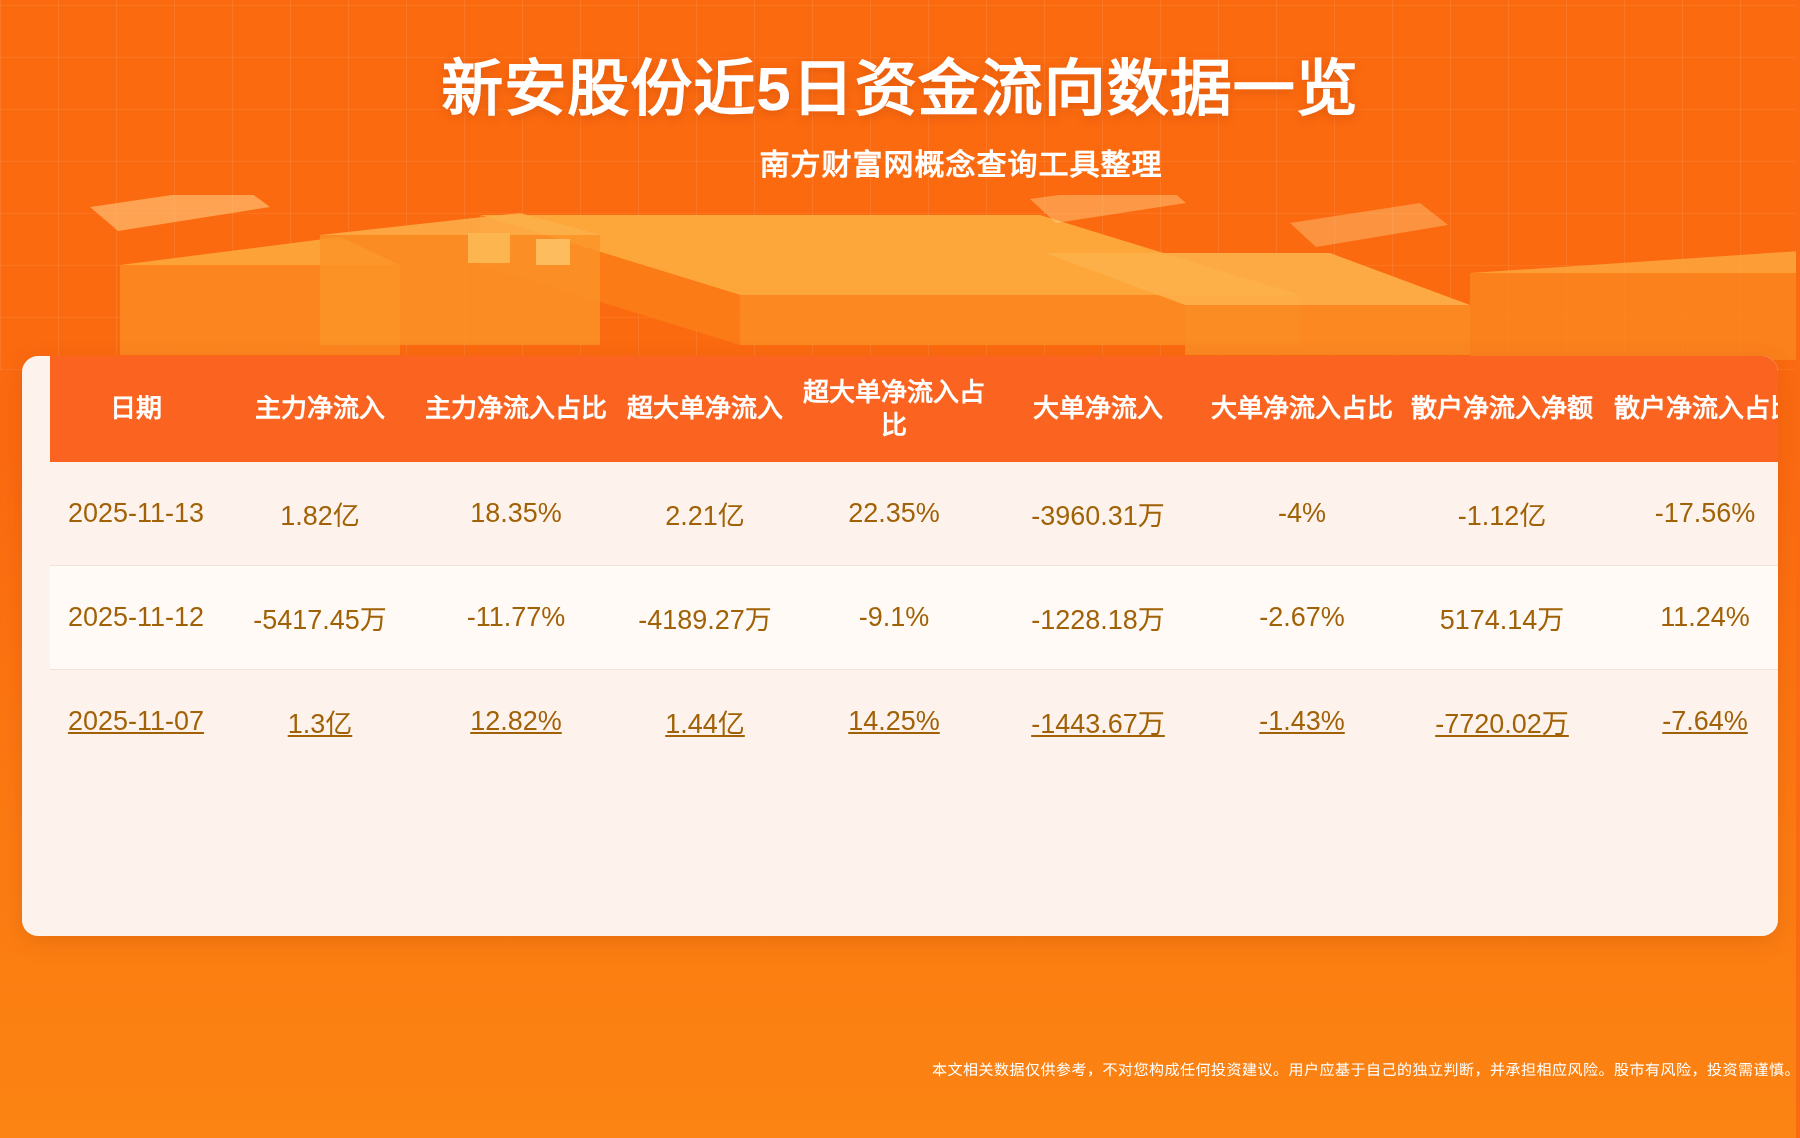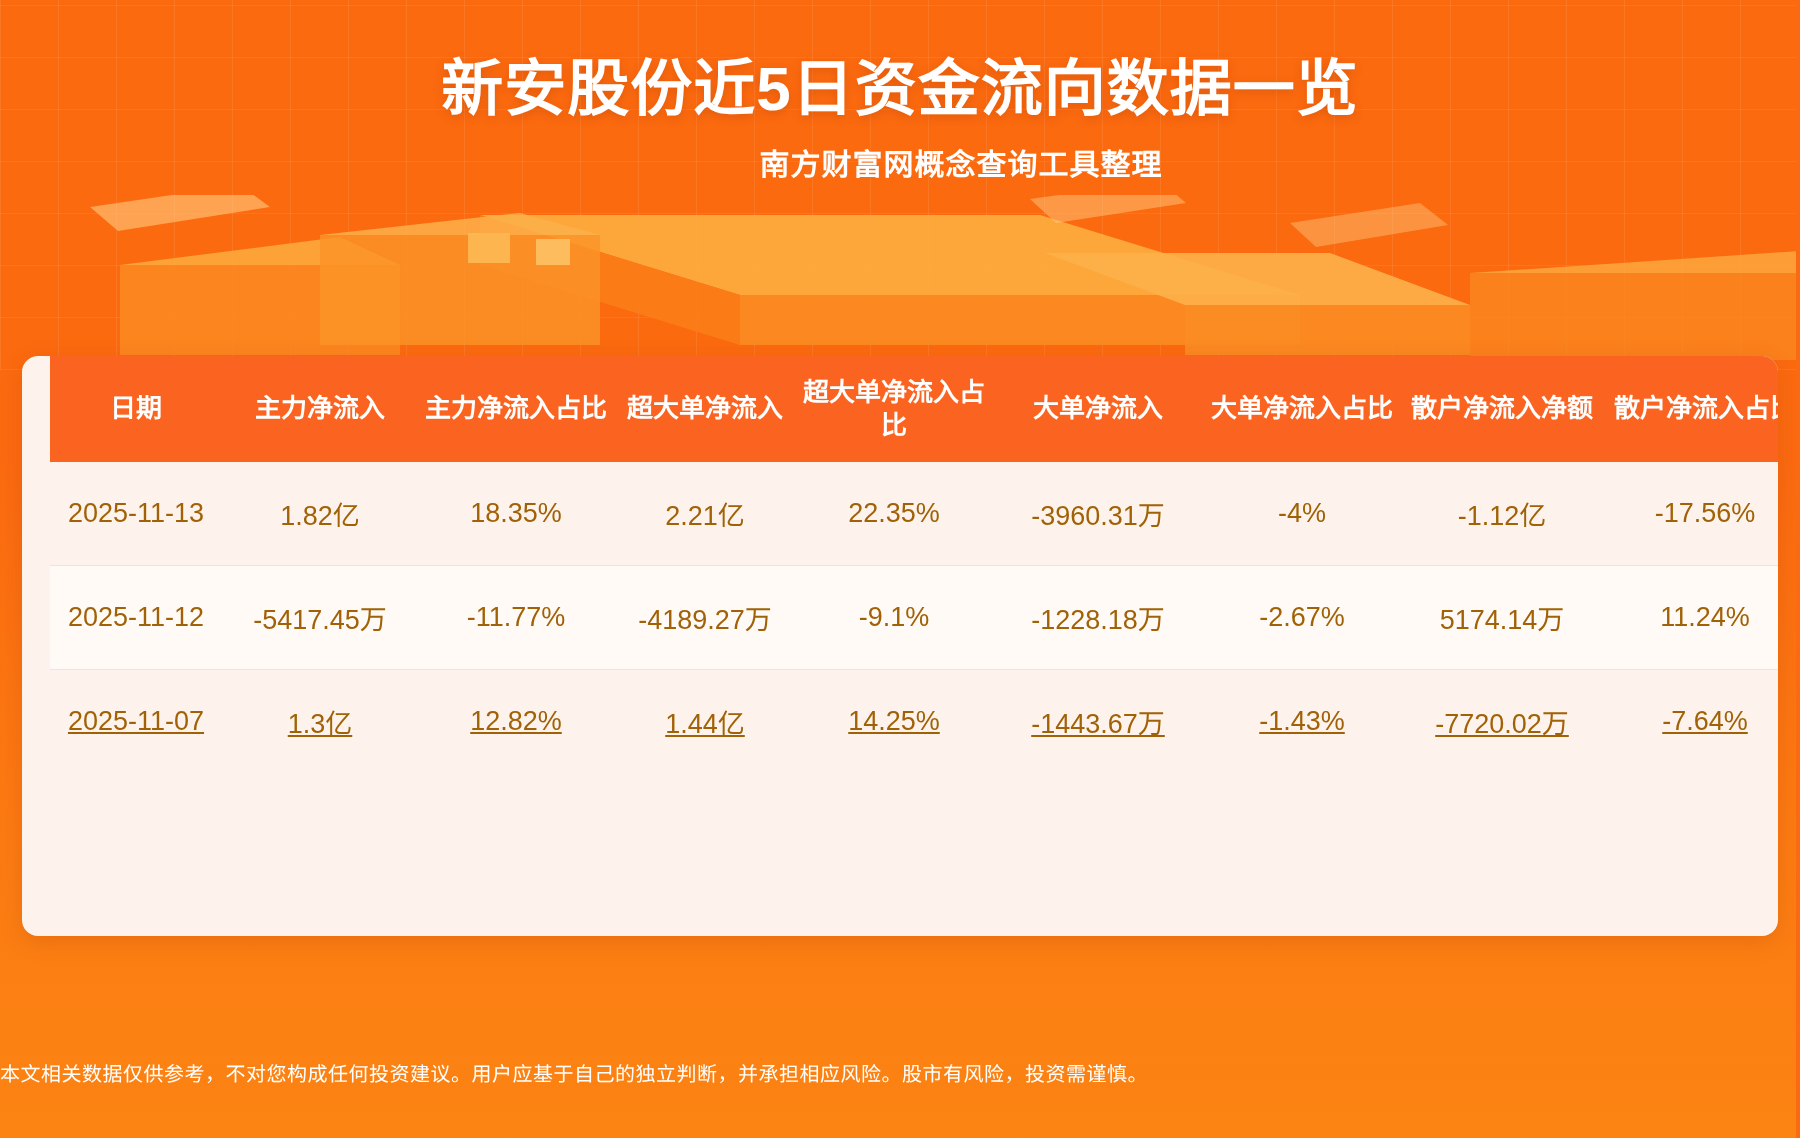--- a/index.html
+++ b/index.html
@@ -174,23 +174,23 @@
   col.c6 { width: 196px; }
   col.c7 { width: 204px; }
   col.c8 { width: 202px; }
 
   
   .footer {
     position: absolute;
     left: 0;
     top: 1058px;
     width: 1800px;
-    text-align: left;
+    text-align: right;
     color: #ffffff;
-    font-size: 20px;
+    font-size: 15px;
     letter-spacing: 0.5px;
     font-family: Liberation Serif, serif;
   }
 </style>
 </head>
 <body>
 
 <div class="page">
 
   <div class="grid-overlay"></div>

